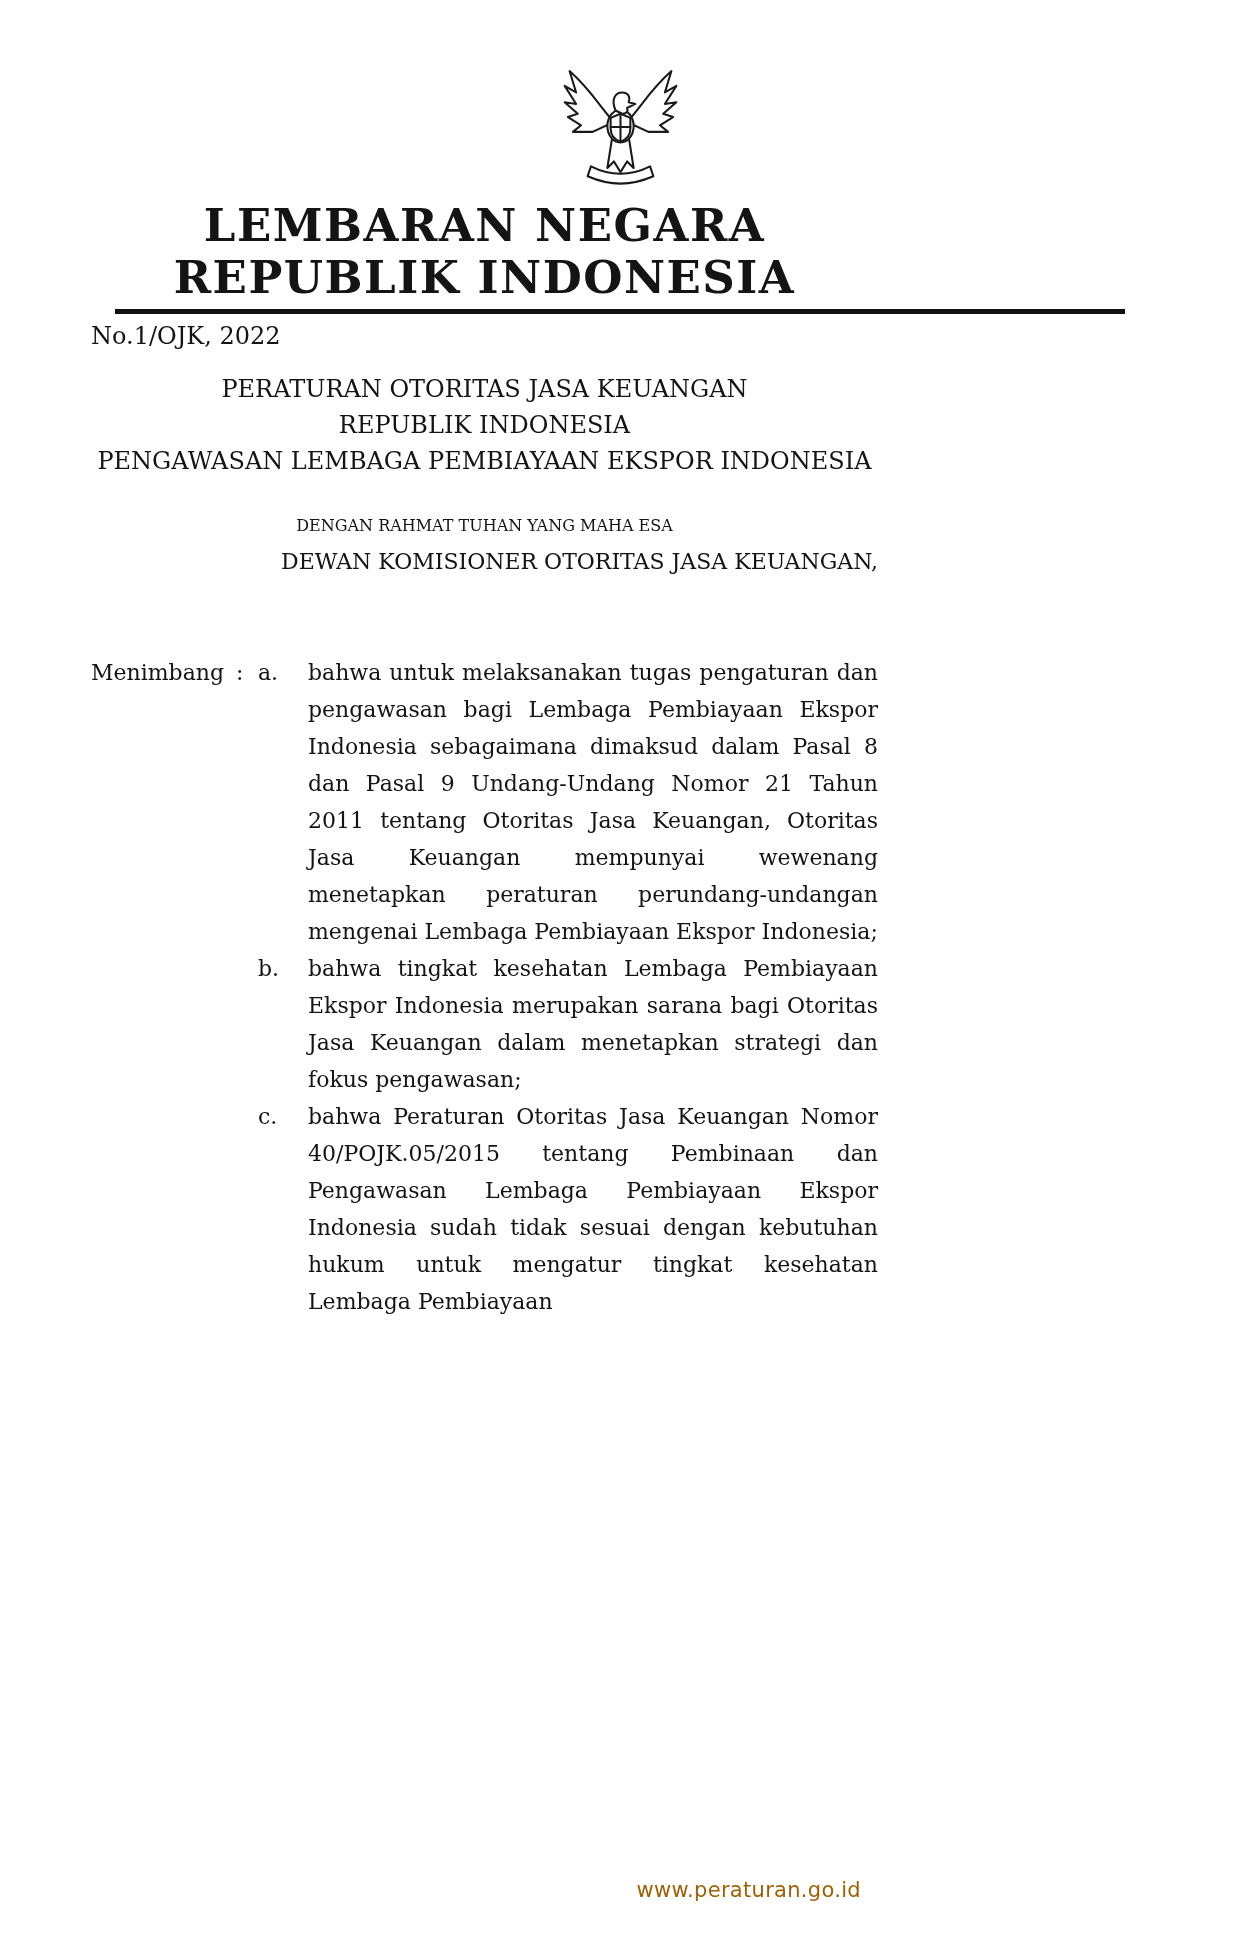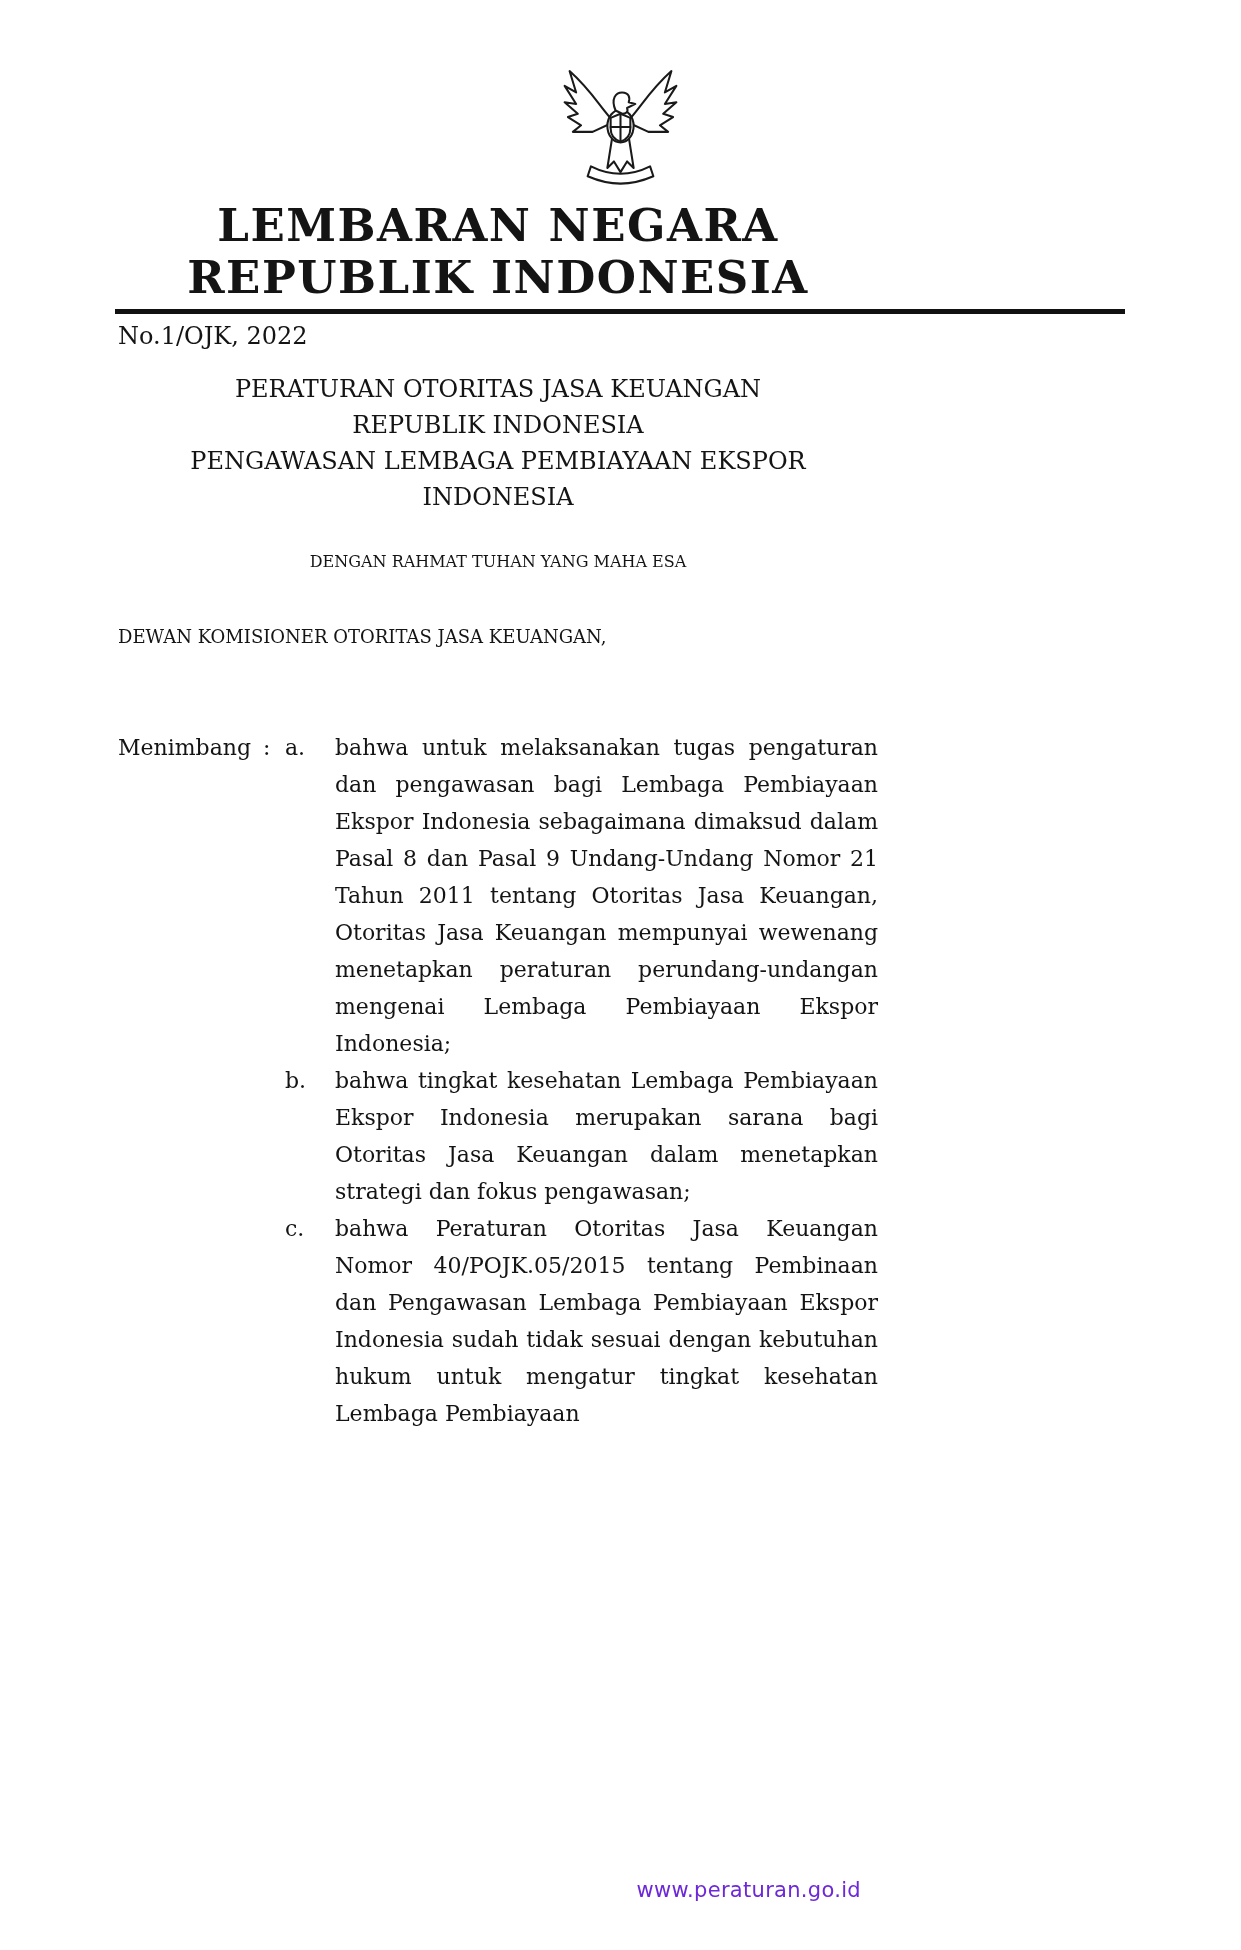--- a/index.html
+++ b/index.html
@@ -8,21 +8,21 @@
     position: relative;
     width: 1241px;
     height: 1950px;
     margin: 0 auto;
     background: #ffffff;
     overflow: hidden;
     font-family: "DejaVu Serif", "Liberation Serif", serif;
     color: #141414;
   }
   
-  .content { padding-left: 118px; padding-right: 363px; }
+  .content { padding-left: 91px; padding-right: 363px; }
 
   .emblem-wrap {
     padding-top: 56px;
     text-align: center;
   }
   .emblem-wrap svg { display: inline-block; }
 
   .masthead {
     margin-top: 8px;
     text-align: center;
@@ -55,23 +55,22 @@
   }
   .headings .h-line { line-height: 36px; }
 
   .invocation {
     margin-top: 29px;
     text-align: center;
     font-size: 16px;
     line-height: 36px;
   }
   .authority {
-    margin-top: 39px;
-    text-align: left;
-    font-size: 18px;
+    text-align: right;
+    font-size: 22px;
     line-height: 36px;
   }
 
   .consider {
     display: flex;
     margin-top: 74px;
     font-size: 22px;
     line-height: 37px;
     justify-content: flex-end;
   }
@@ -81,21 +80,21 @@
   .c-item { display: flex; }
   .c-letter { width: 50px; flex: none; }
   .c-text { flex: 1; text-align: justify; }
 
   .footer {
     position: absolute;
     right: 380px;
     bottom: 48px;
     font-family: "DejaVu Sans", "Liberation Sans", sans-serif;
     font-size: 21px;
-    color: #6d28d9;
+    color: #a16207;
     letter-spacing: 0.3px;
   }
 </style>
 </head>
 <body>
 
 <div class="page">
 
   <div class="emblem-wrap">
     <svg width="115" height="132" viewBox="0 0 140 160" aria-hidden="true">

